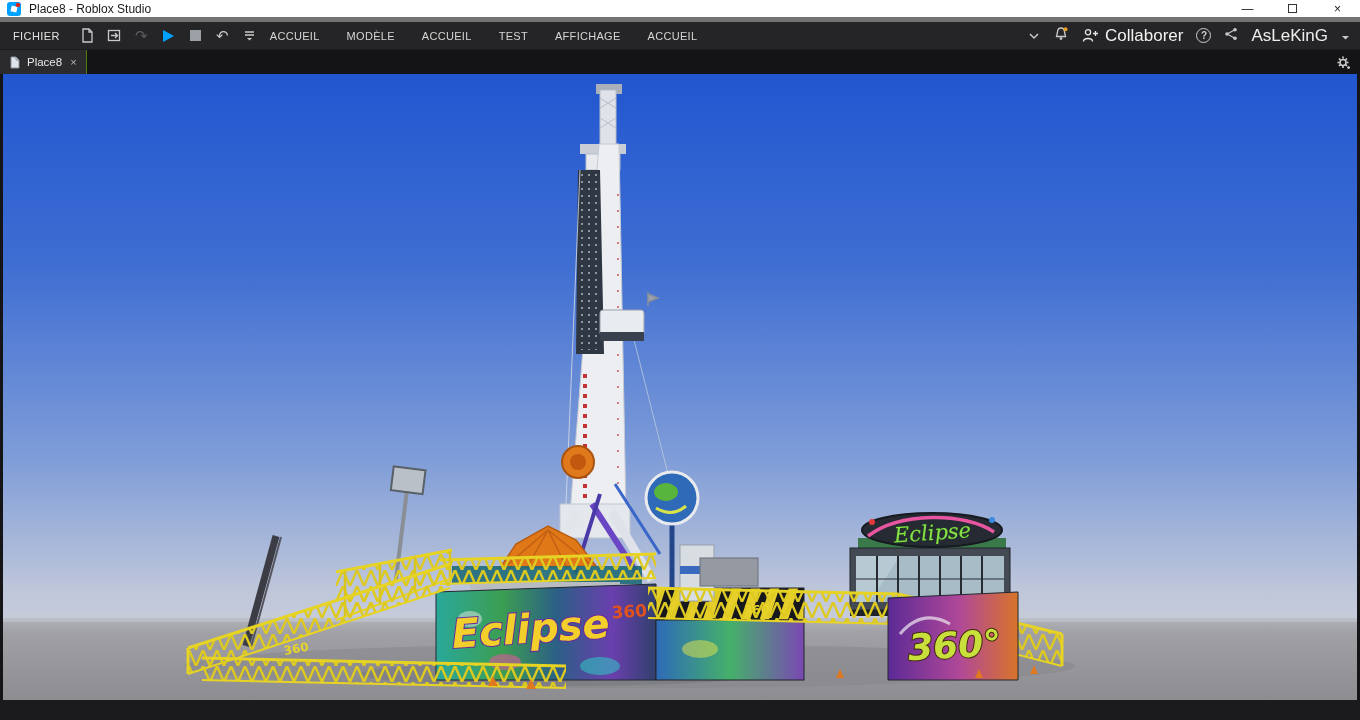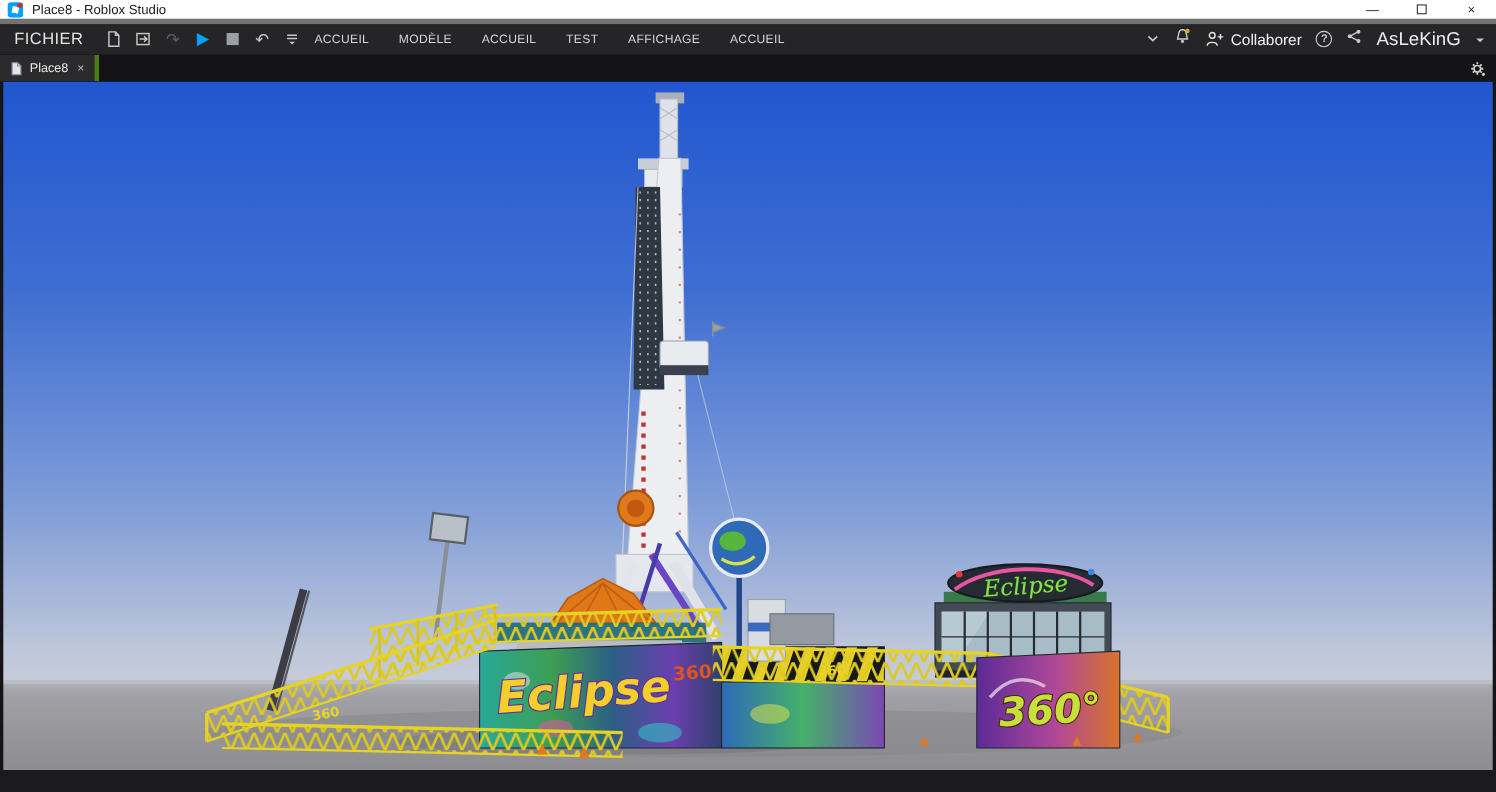--- a/index.html
+++ b/index.html
@@ -11,41 +11,41 @@
               padding-left:6px; font-size:12px; color:#1a1a1a; border-bottom:5px solid #737373; }
   .app-icon { width:16px; height:16px; margin-right:7px; display:inline-flex; }
   .win-controls { margin-left:auto; display:flex; height:100%; }
   .winbtn { width:45px; height:100%; display:flex; align-items:center; justify-content:center;
             font-size:12px; color:#222; cursor:default; }
   .maxbox { width:9px; height:9px; border:1px solid #333; display:inline-block; }
 
   
   .ribbon { height:28px; background:#252527; display:flex; align-items:center;
             color:#d4d4d4; border-bottom:1px solid #1c1c1e; }
-  .file-menu { font-size:15px; letter-spacing:.4px; color:#e2e2e2; padding:0 14px 0 13px; }
+  .file-menu { font-size:11px; letter-spacing:.4px; color:#e2e2e2; padding:0 14px 0 13px; }
   .tool-icon { width:27px; height:28px; display:flex; align-items:center; justify-content:center;
                color:#c9c9c9; font-size:15px; }
   .tool-icon.disabled { color:#5d5d5d; }
   .play-tri { width:0; height:0; border-left:11px solid #00a2ff;
               border-top:6.5px solid transparent; border-bottom:6.5px solid transparent; }
   .stop-sq { width:11px; height:11px; background:#9aa0a6; }
   .menu-tabs { display:flex; gap:27px; margin-left:7px; font-size:11px;
                letter-spacing:.3px; color:#d6d6d6; }
   .menu-tabs span { white-space:nowrap; }
   .ribbon-right { margin-left:auto; display:flex; align-items:center; gap:13px; padding-right:10px; }
-  .collab { display:flex; align-items:center; gap:6px; font-size:14px; color:#f2f2f2; }
+  .collab { display:flex; align-items:center; gap:6px; font-size:17px; color:#f2f2f2; }
   .help-circle { width:15px; height:15px; border:1.5px solid #cdcdcd; border-radius:50%;
                  display:flex; align-items:center; justify-content:center; font-size:10px;
                  color:#cdcdcd; font-weight:bold; }
   .username { font-size:17px; color:#ededed; }
 
   
   .tabbar { height:24px; background:#141416; display:flex; align-items:stretch; }
   .tab { background:#2b2b2d; display:flex; align-items:center; gap:6px; padding:0 9px;
-         font-size:11.5px; color:#e8e8e8; border-right:4px solid #4d7c0f; }
+         font-size:11.5px; color:#e8e8e8; border-right:1px solid #4d7c0f; }
   .tab-close { color:#b8b8b8; font-size:11px; margin-left:2px; }
   .tab-gear { margin-left:auto; display:flex; align-items:center; padding-right:9px; color:#cfcfcf; }
 
   
   .viewport { position:relative; height:626px; background:#000; }
   .viewport .edge { position:absolute; top:0; bottom:0; width:3px; background:#151517; z-index:5; }
   .viewport .edge.left { left:0; } .viewport .edge.right { right:0; }
   svg.scene { display:block; width:100%; height:100%; }
 
   

